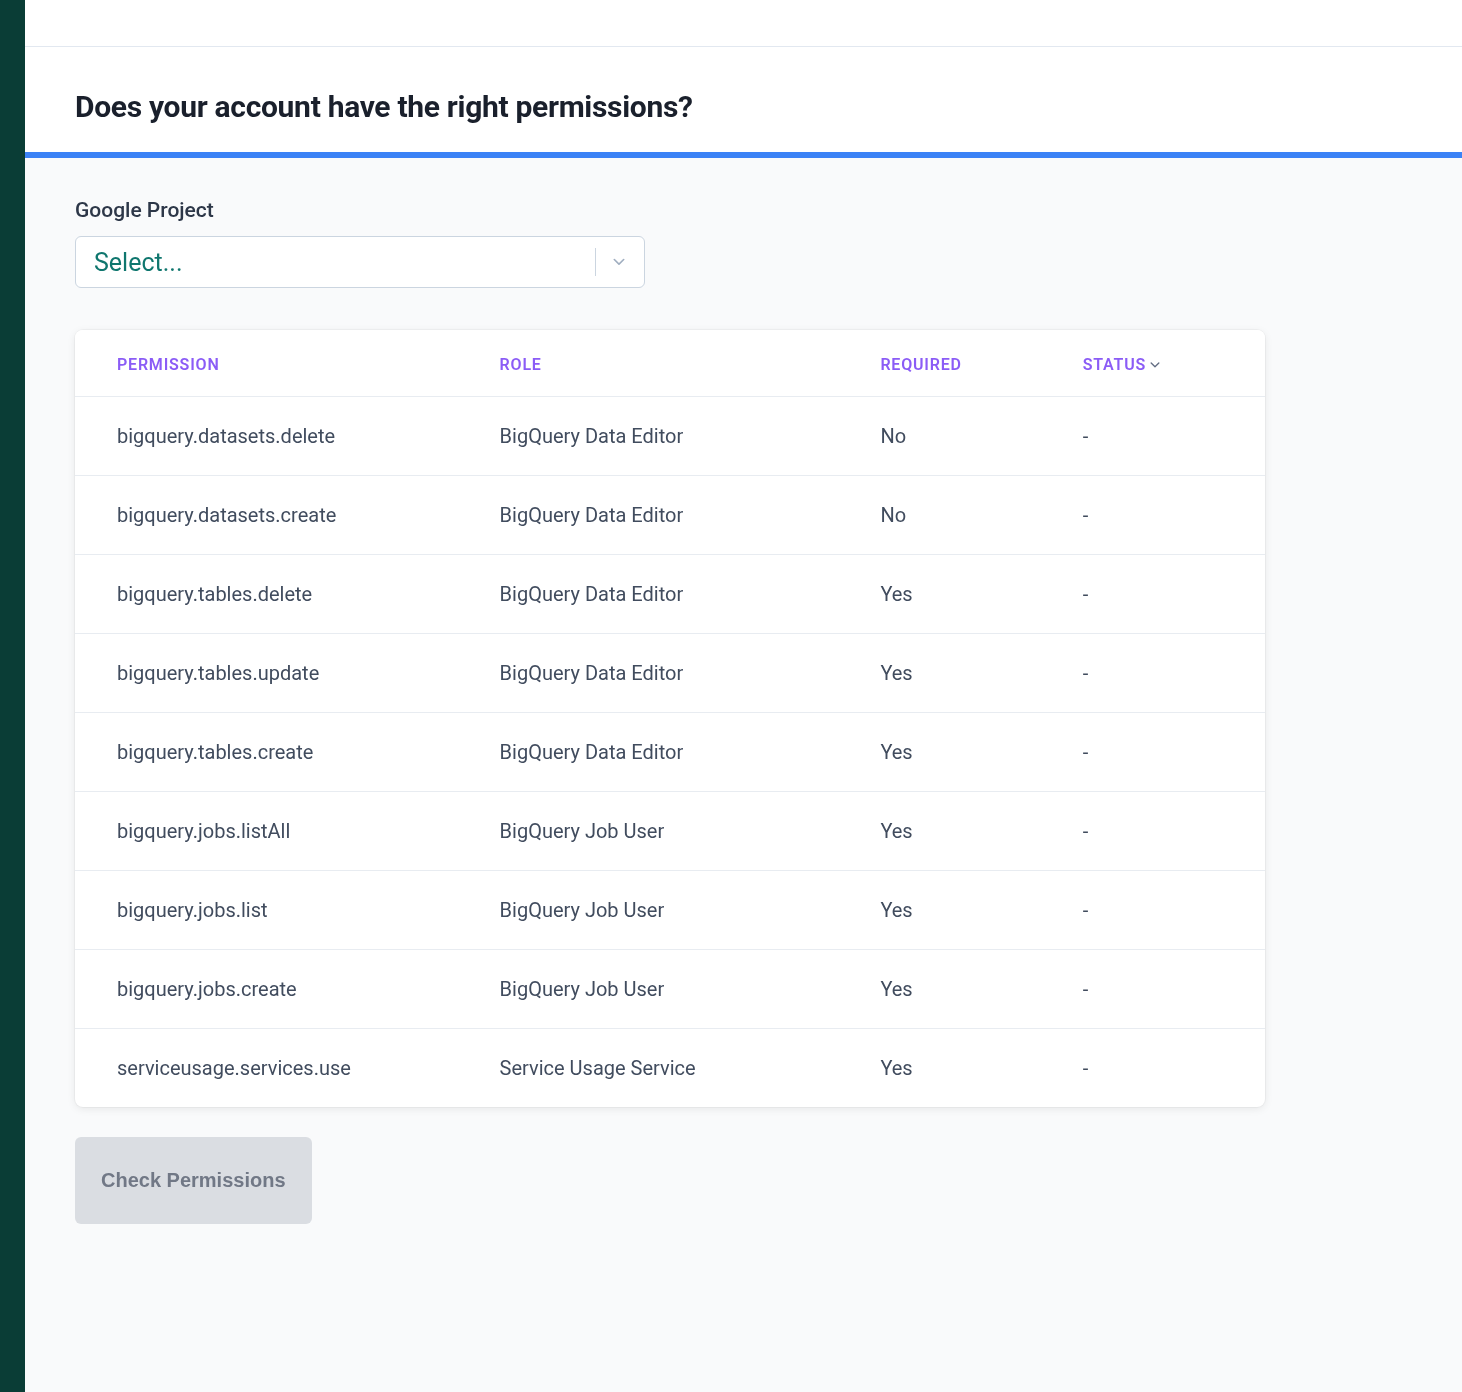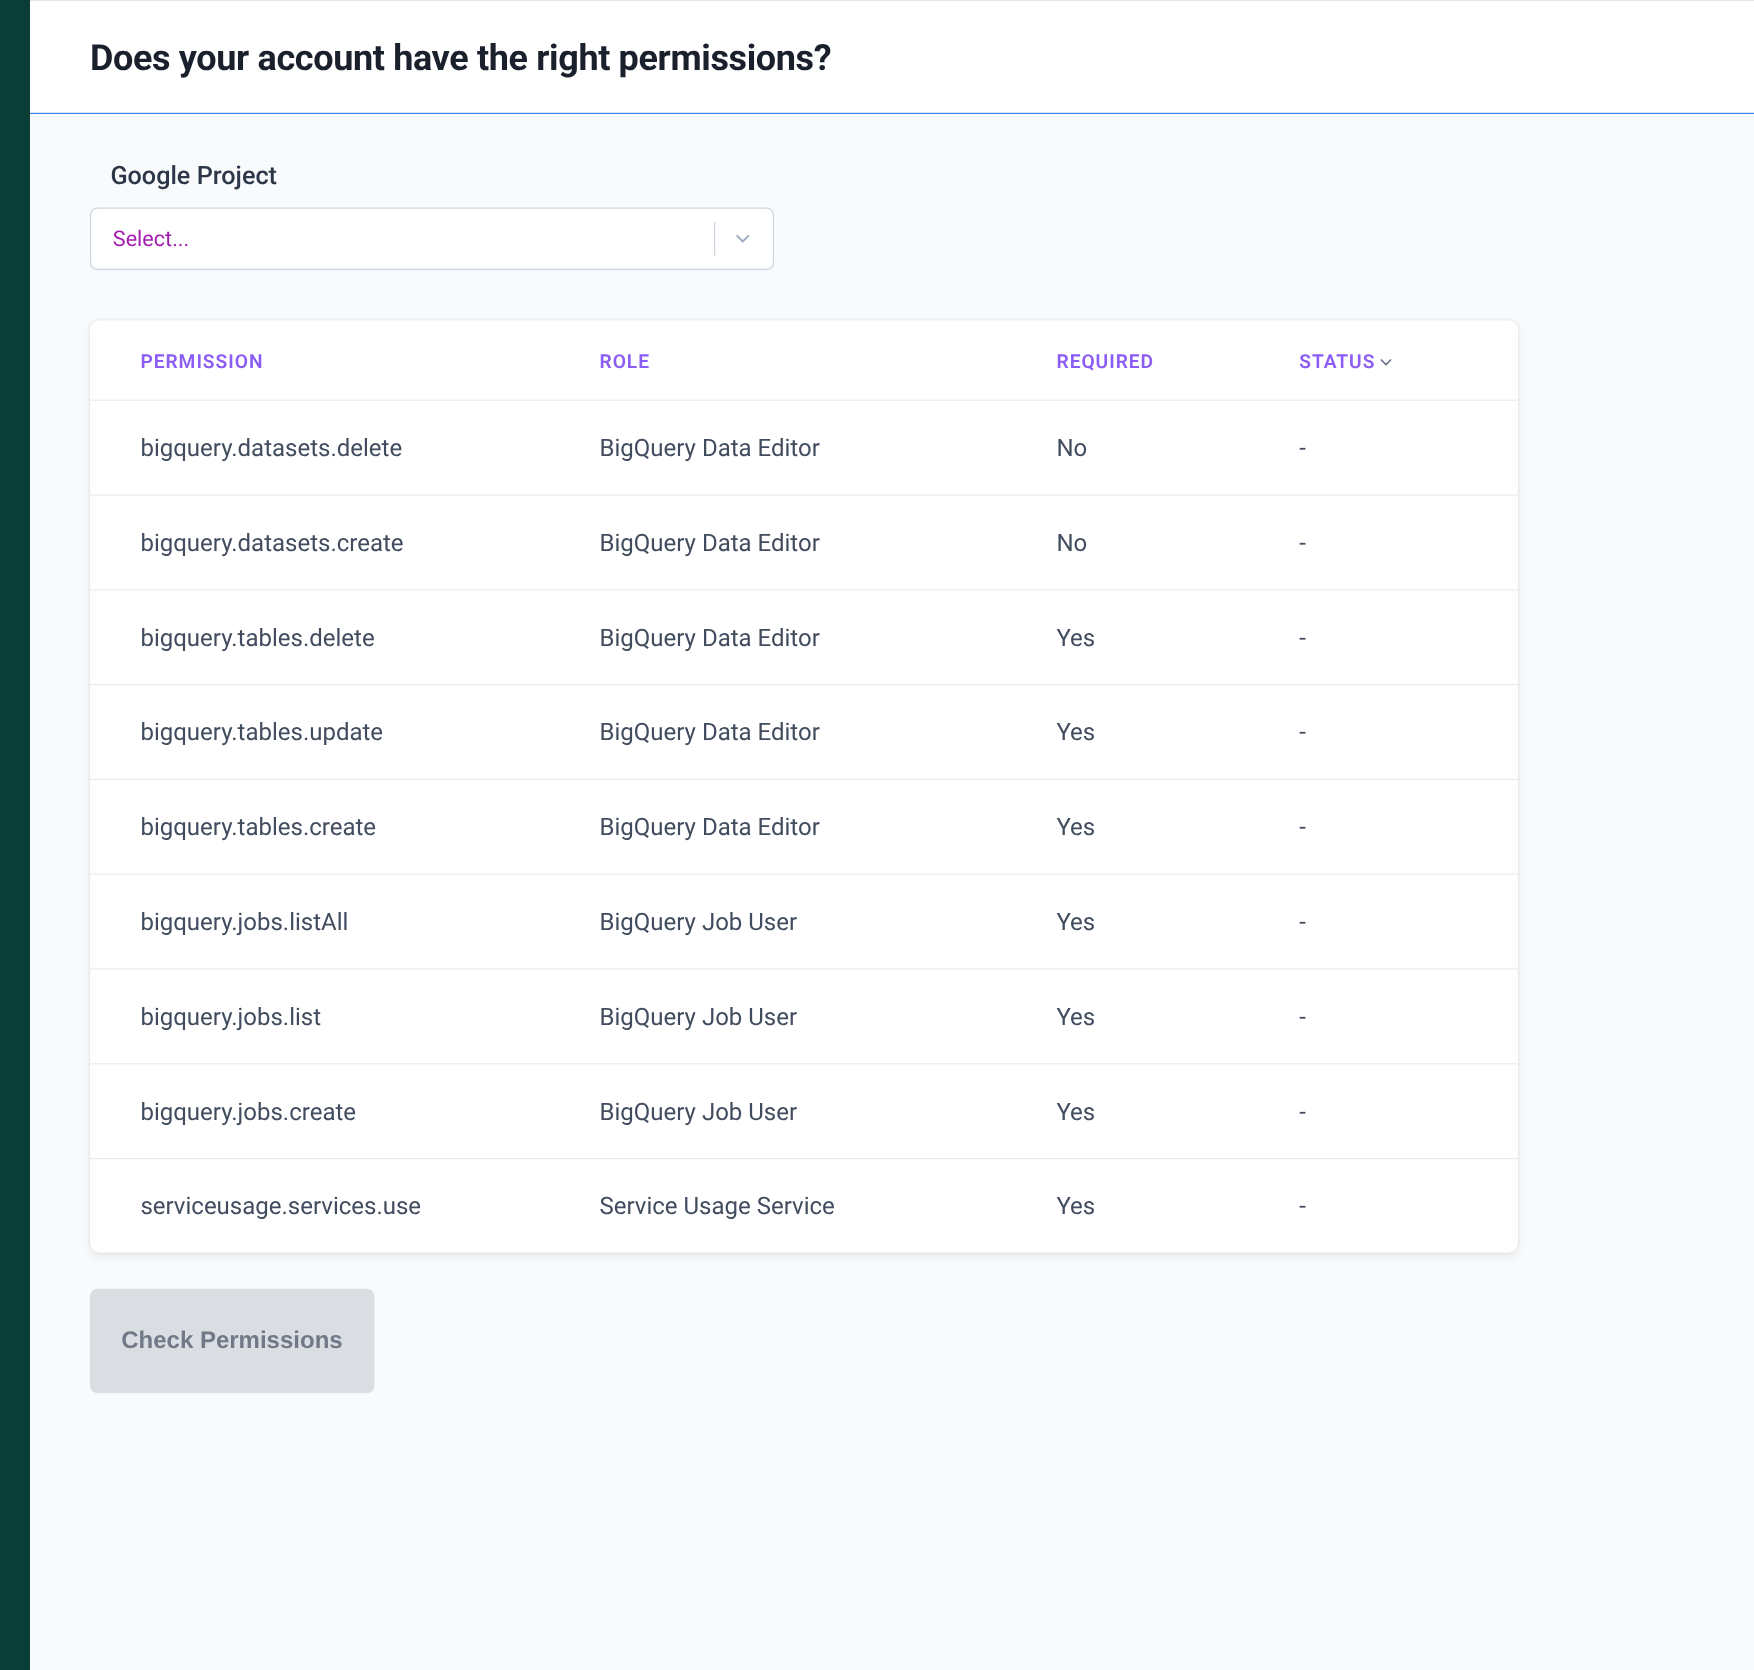--- a/index.html
+++ b/index.html
@@ -20,63 +20,63 @@
       flex-shrink: 0;
     }
     .main {
       flex: 1;
       display: flex;
       flex-direction: column;
       min-width: 0;
     }
     .header {
       border-top: 1px solid #e2e8f0;
-      border-bottom: 1px solid #3b82f6;
-      padding: 30px 50px 28px;
-      background: #fff;
+      border-bottom: 6px solid #3b82f6;
+      padding: 42px 50px 28px;
+      background: #fff;
+      margin-top: 46px;
     }
     .header h1 {
       font-size: 30px;
       font-weight: 700;
       color: #1a202c;
       letter-spacing: -0.3px;
     }
     .content {
       padding: 40px 50px 60px;
       background: #f9fafb;
       flex: 1;
     }
     .field-label {
       font-size: 21px;
       font-weight: 500;
       color: #2d3748;
       margin-bottom: 14px;
-      margin-left: 17px;
     }
     .select-wrapper {
       position: relative;
       width: 570px;
       max-width: 100%;
       margin-bottom: 42px;
     }
     .select-control {
       display: flex;
       align-items: center;
       justify-content: space-between;
       width: 100%;
       height: 52px;
       background: #fff;
       border: 1px solid #cbd5e0;
       border-radius: 6px;
       padding: 0 14px 0 18px;
       cursor: pointer;
     }
     .select-placeholder {
-      font-size: 18px;
-      color: #a21caf;
+      font-size: 25px;
+      color: #0f766e;
     }
     .select-indicator {
       display: flex;
       align-items: center;
       gap: 12px;
     }
     .select-separator {
       width: 1px;
       height: 28px;
       background: #cbd5e0;

